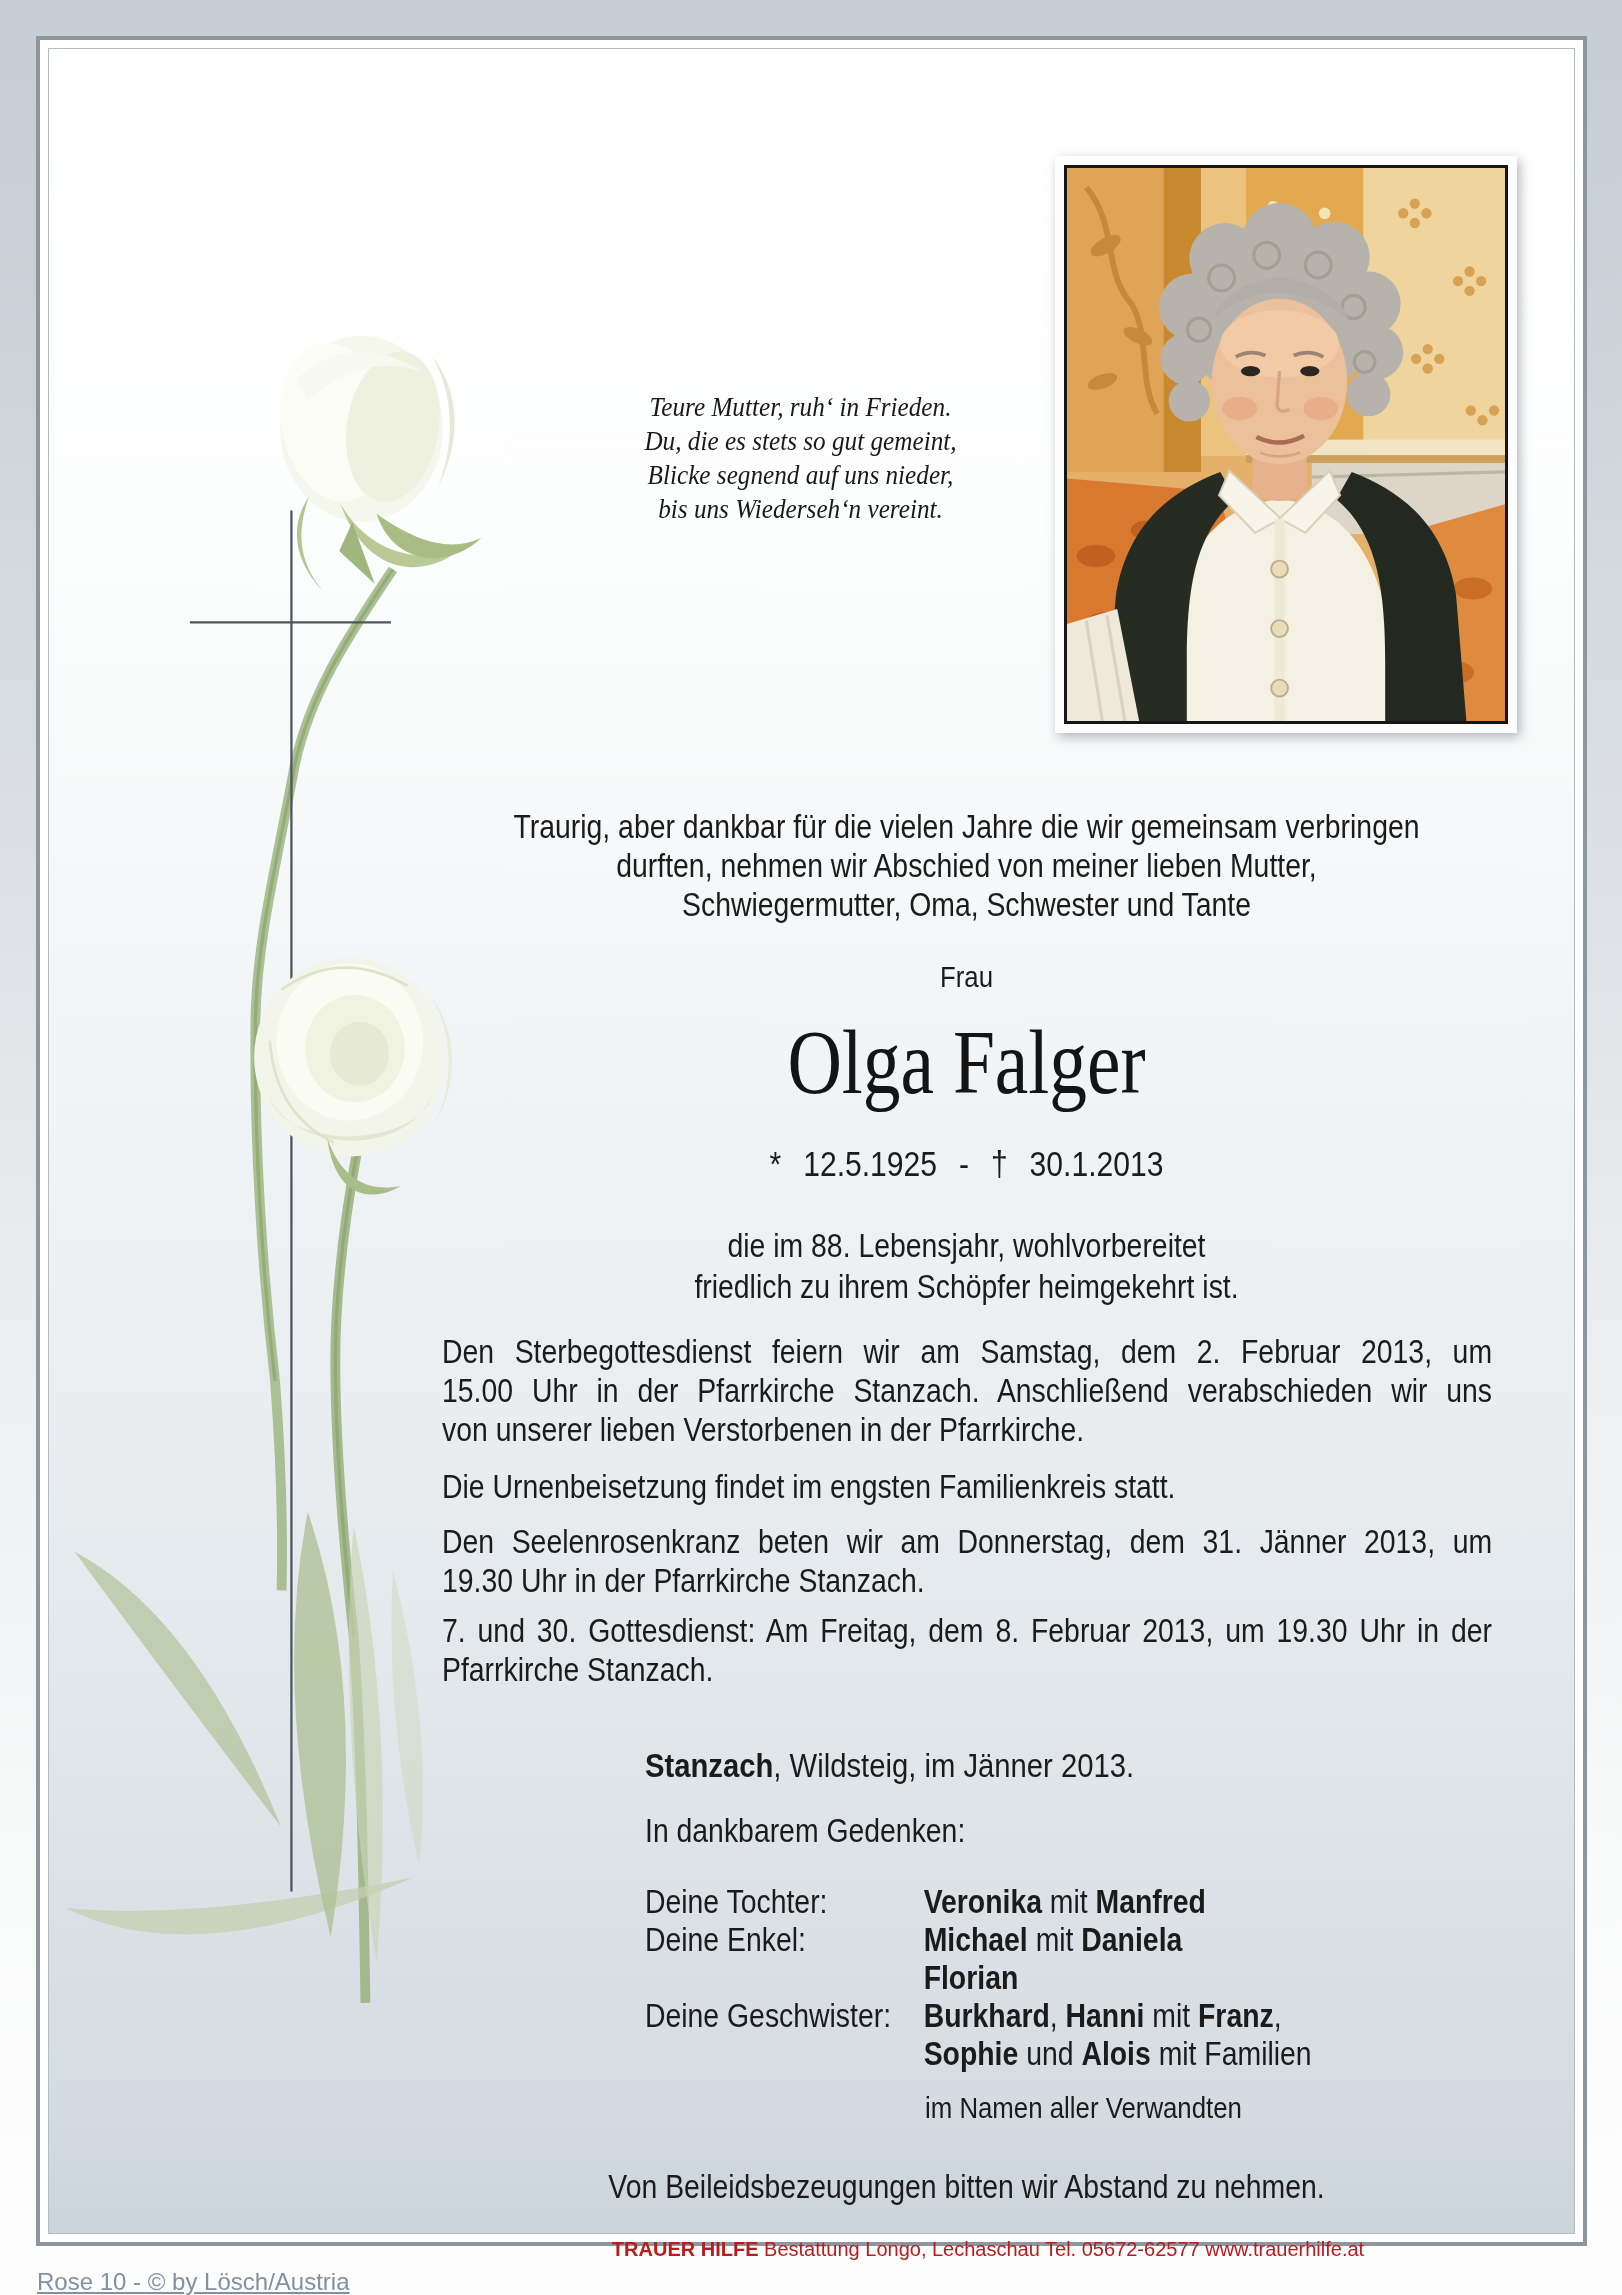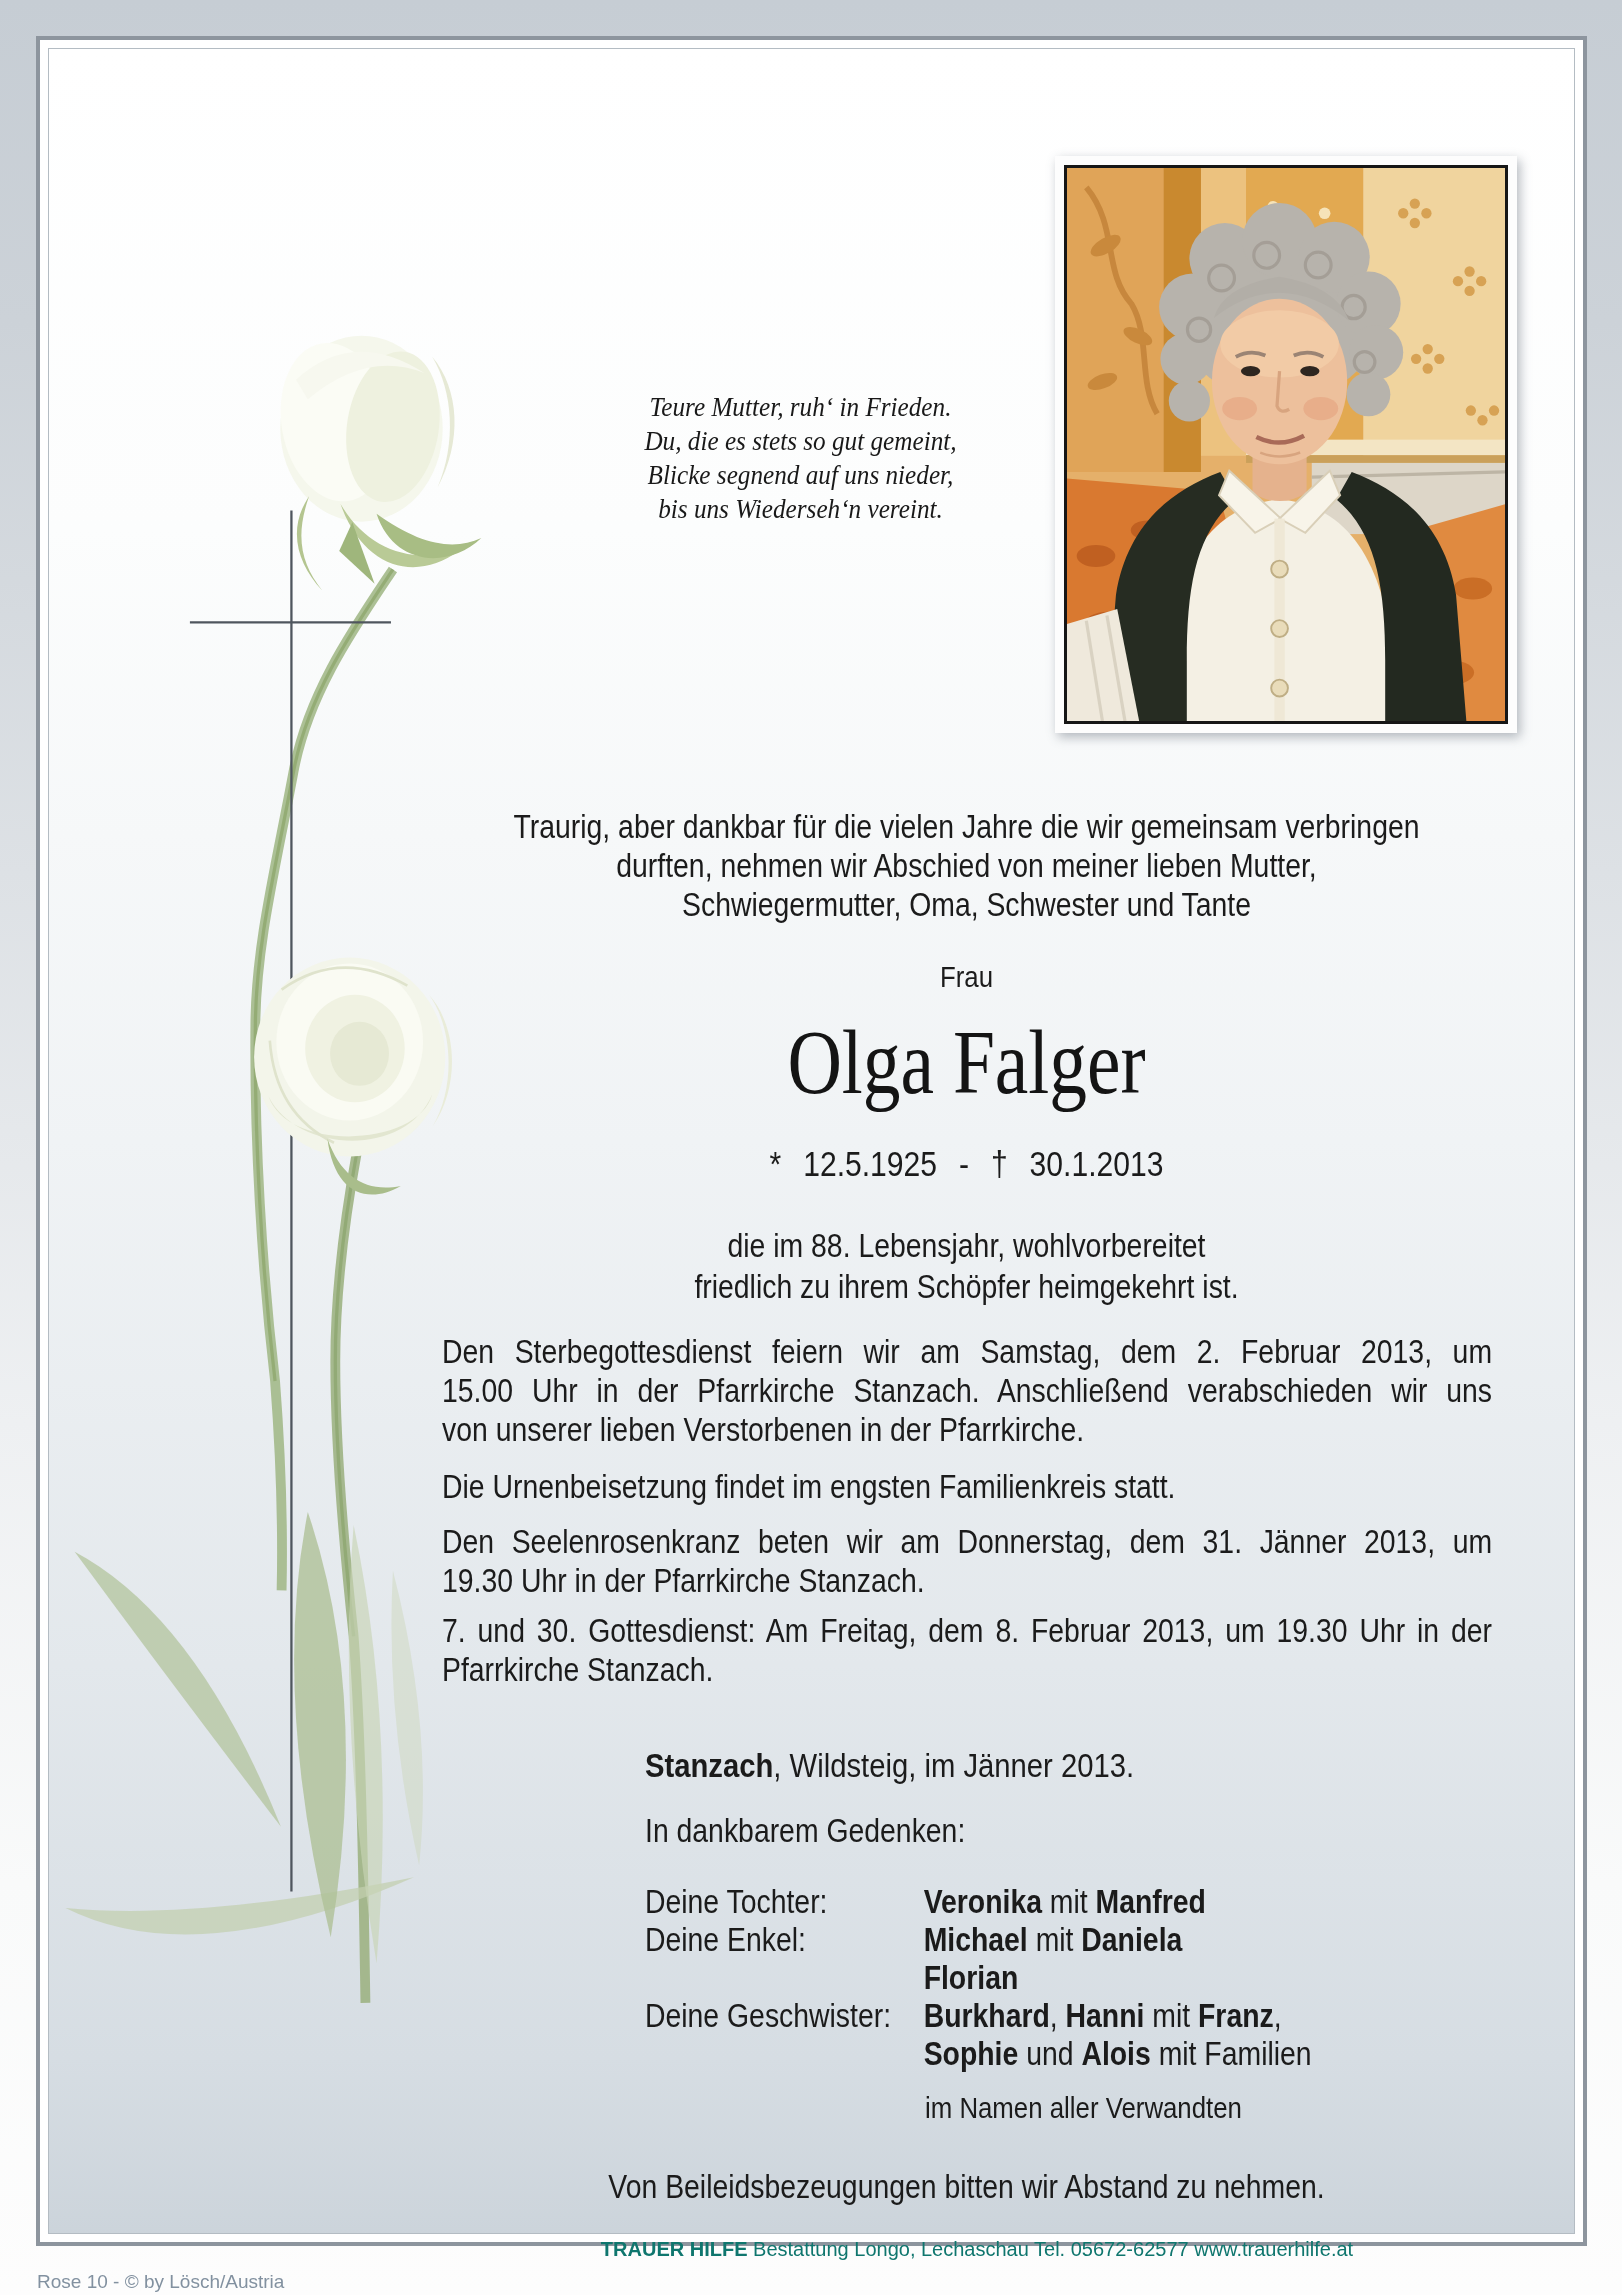--- a/index.html
+++ b/index.html
@@ -38,22 +38,22 @@
 
   .dateline{left:645px;top:1728px;width:1047px;font-size:34px;line-height:34px;}
   .gedenken{left:645px;top:1794px;width:1047px;font-size:33px;line-height:33px;}
   .family{left:645px;top:1863px;width:1112px;font-size:33px;line-height:38px;}
   .frow{display:flex;}
   .flabel{width:324px;flex:0 0 324px;}
   .fvalue{flex:1;}
   .b{font-weight:bold;}
   .innamen{left:925px;top:2073px;width:785px;font-size:30px;line-height:30px;}
   .condolence{left:356px;top:2150px;width:1221px;font-size:33px;line-height:33px;}
-  .footerline{left:452px;top:2218px;width:1050px;font-size:20px;line-height:22px;text-align:center;color:#0f766e;}
-  .copyright{left:37px;top:2251px;font-size:19px;line-height:21px;color:#8291a0;}
+  .footerline{left:463px;top:2218px;width:1050px;font-size:20px;line-height:22px;text-align:center;color:#b91c1c;}
+  .copyright{left:37px;top:2251px;font-size:24px;line-height:21px;color:#8291a0;text-decoration:underline;}
 
   .photo{position:absolute;left:1055px;top:156px;width:444px;height:559px;background:#fdfdfd;
          padding:9.2px;box-shadow:3.3px 3.9px 10.5px rgba(70,80,95,.40);}
   .photo-frame{width:100%;height:100%;box-sizing:border-box;border:3.9px solid #161616;overflow:hidden;}
   .photo-frame svg{display:block;width:100%;height:100%;}
 
   .rose-art{position:absolute;left:0;top:288px;width:537px;height:1741px;}
   .rose-art svg{display:block;width:100%;height:100%;}
 </style>
 </head>

